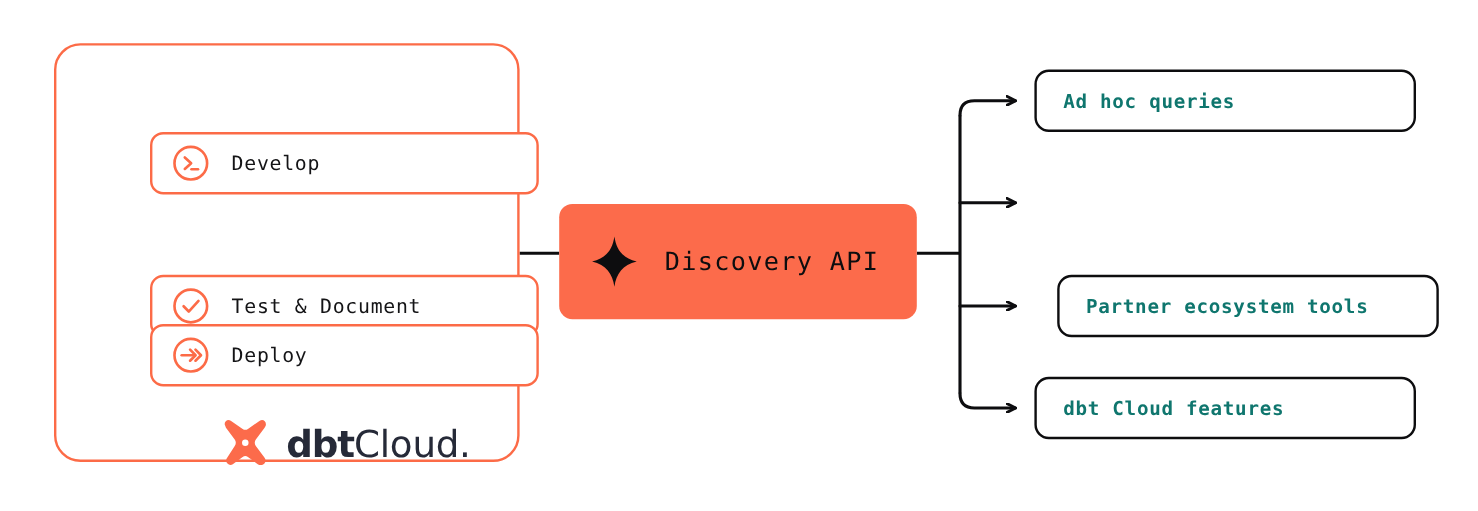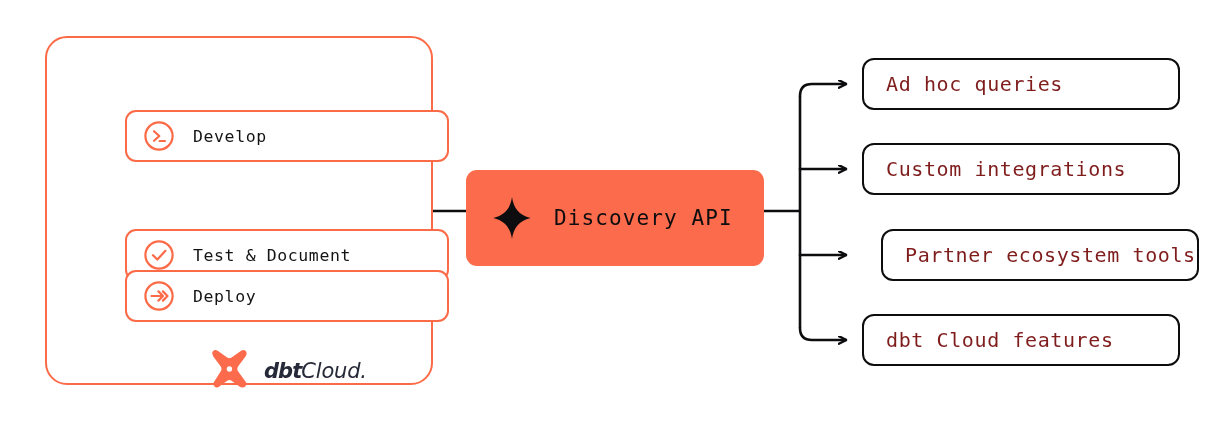--- a/index.html
+++ b/index.html
@@ -83,25 +83,24 @@
     width: 324px;
     height: 60px;
     display: flex;
     align-items: center;
     justify-content: center;
     gap: 11px;
   }
   .logo-mark { width: 46px; height: 46px; display:block; }
   .logo-text {
     font-family: "DejaVu Sans", "Liberation Sans", sans-serif;
-    font-size: 21px;
+    font-size: 31px;
     color: #262A38;
     white-space: nowrap;
     line-height: 1;
-    font-style: italic;
   }
   .logo-text .lt-bold { font-weight: 700; letter-spacing: -0.9px; }
   .logo-text .lt-light { font-weight: 400; letter-spacing: -0.2px; }
   .logo-text .lt-dot { font-weight: 400; }
 
   
   .center-node {
     position: absolute;
     left: 466px;
     top: 170px;
@@ -135,24 +134,25 @@
     background: #ffffff;
     display: flex;
     align-items: center;
     padding-left: 22px;
   }
   .out-box.o0 { top: 58px; }
   .out-box.o1 { top: 143px; }
   .out-box.o2 { top: 229px; margin-left: 19px; }
   .out-box.o3 { top: 314px; }
   .out-label {
-    font-size: 20px;
-    color: #7f1d1d;
+    font-size: 16px;
+    color: #0f766e;
     letter-spacing: 0.6px;
     white-space: nowrap;
+    font-weight: bold;
   }
 </style>
 </head>
 <body>
 
 <div id="stage">
 
   <svg id="wires" viewBox="0 0 1232 426">
     <defs>
       <marker id="arrowhead" markerWidth="9" markerHeight="9" refX="7.6" refY="4.5" orient="auto" markerUnits="userSpaceOnUse">
@@ -239,23 +239,20 @@
                C26.8 25.0 21.6 32.0 20 43
                C18.4 32.0 13.2 25.0 1.4 22
                C13.2 19.0 18.4 12.0 20 1 Z" fill="#0D0D0F"></path>
     </svg>
     <span class="center-label">Discovery API</span>
   </div>
 
   <div class="out-box o0">
     <span class="out-label">Ad hoc queries</span>
   </div>
-  <div class="out-box o1">
-    <span class="out-label">Custom integrations</span>
-  </div>
   <div class="out-box o2">
     <span class="out-label">Partner ecosystem tools</span>
   </div>
   <div class="out-box o3">
     <span class="out-label">dbt Cloud features</span>
   </div>
 
 </div>
 
 </body></html>

